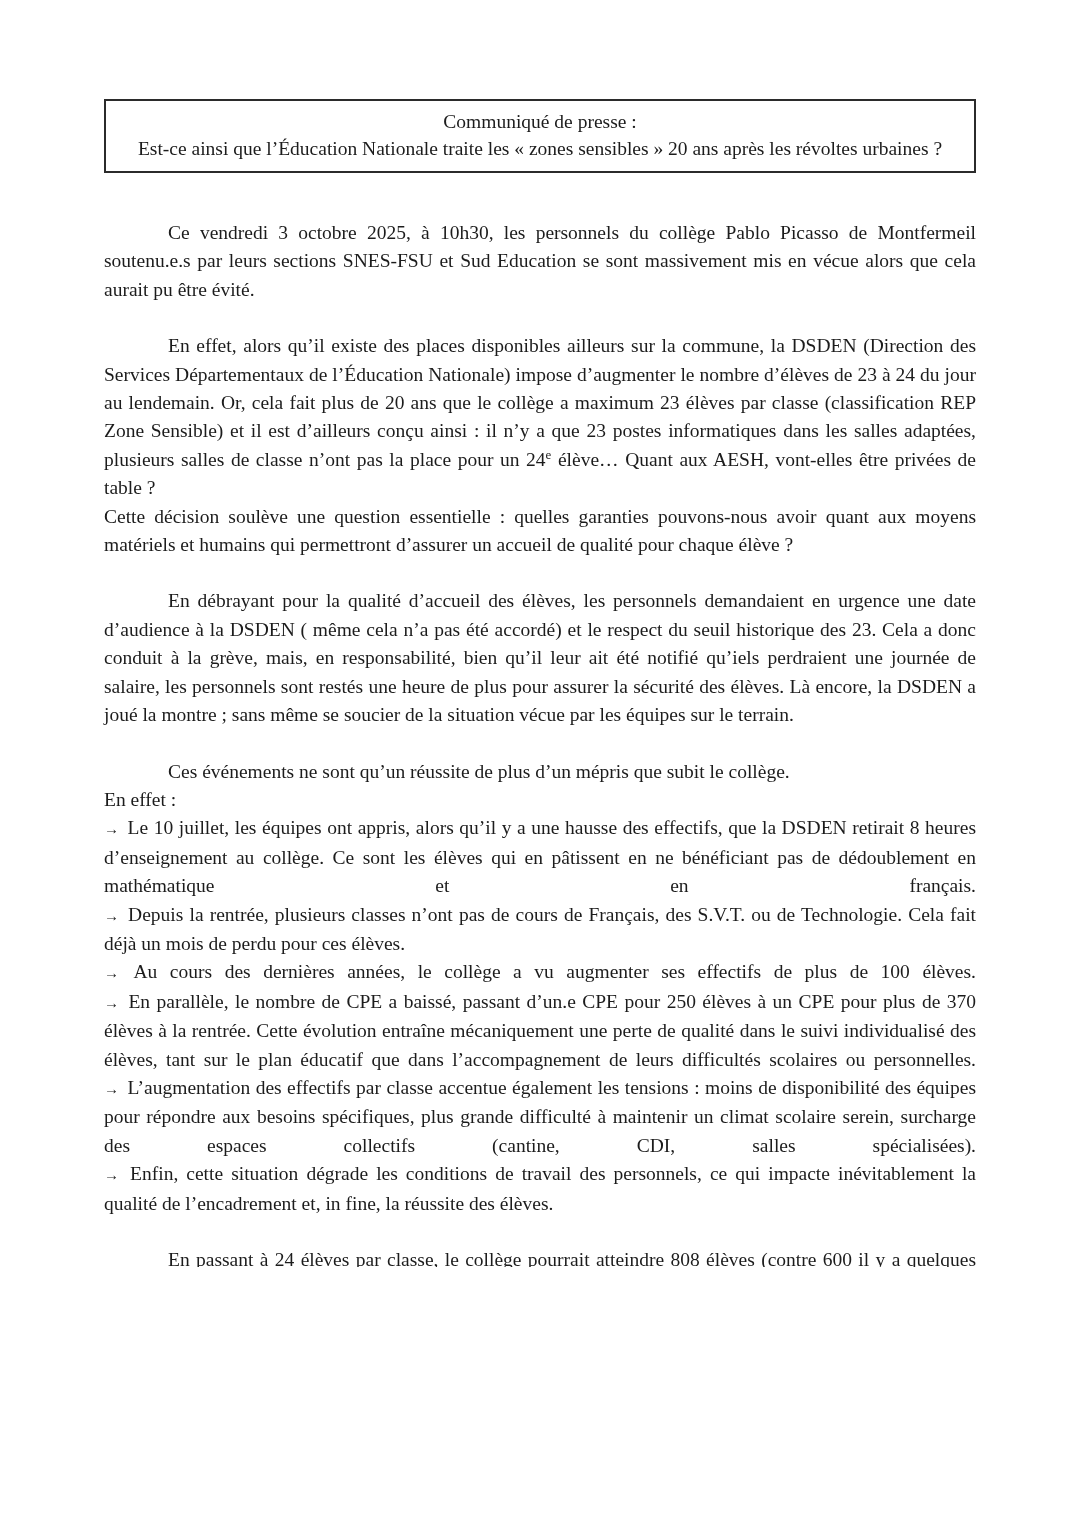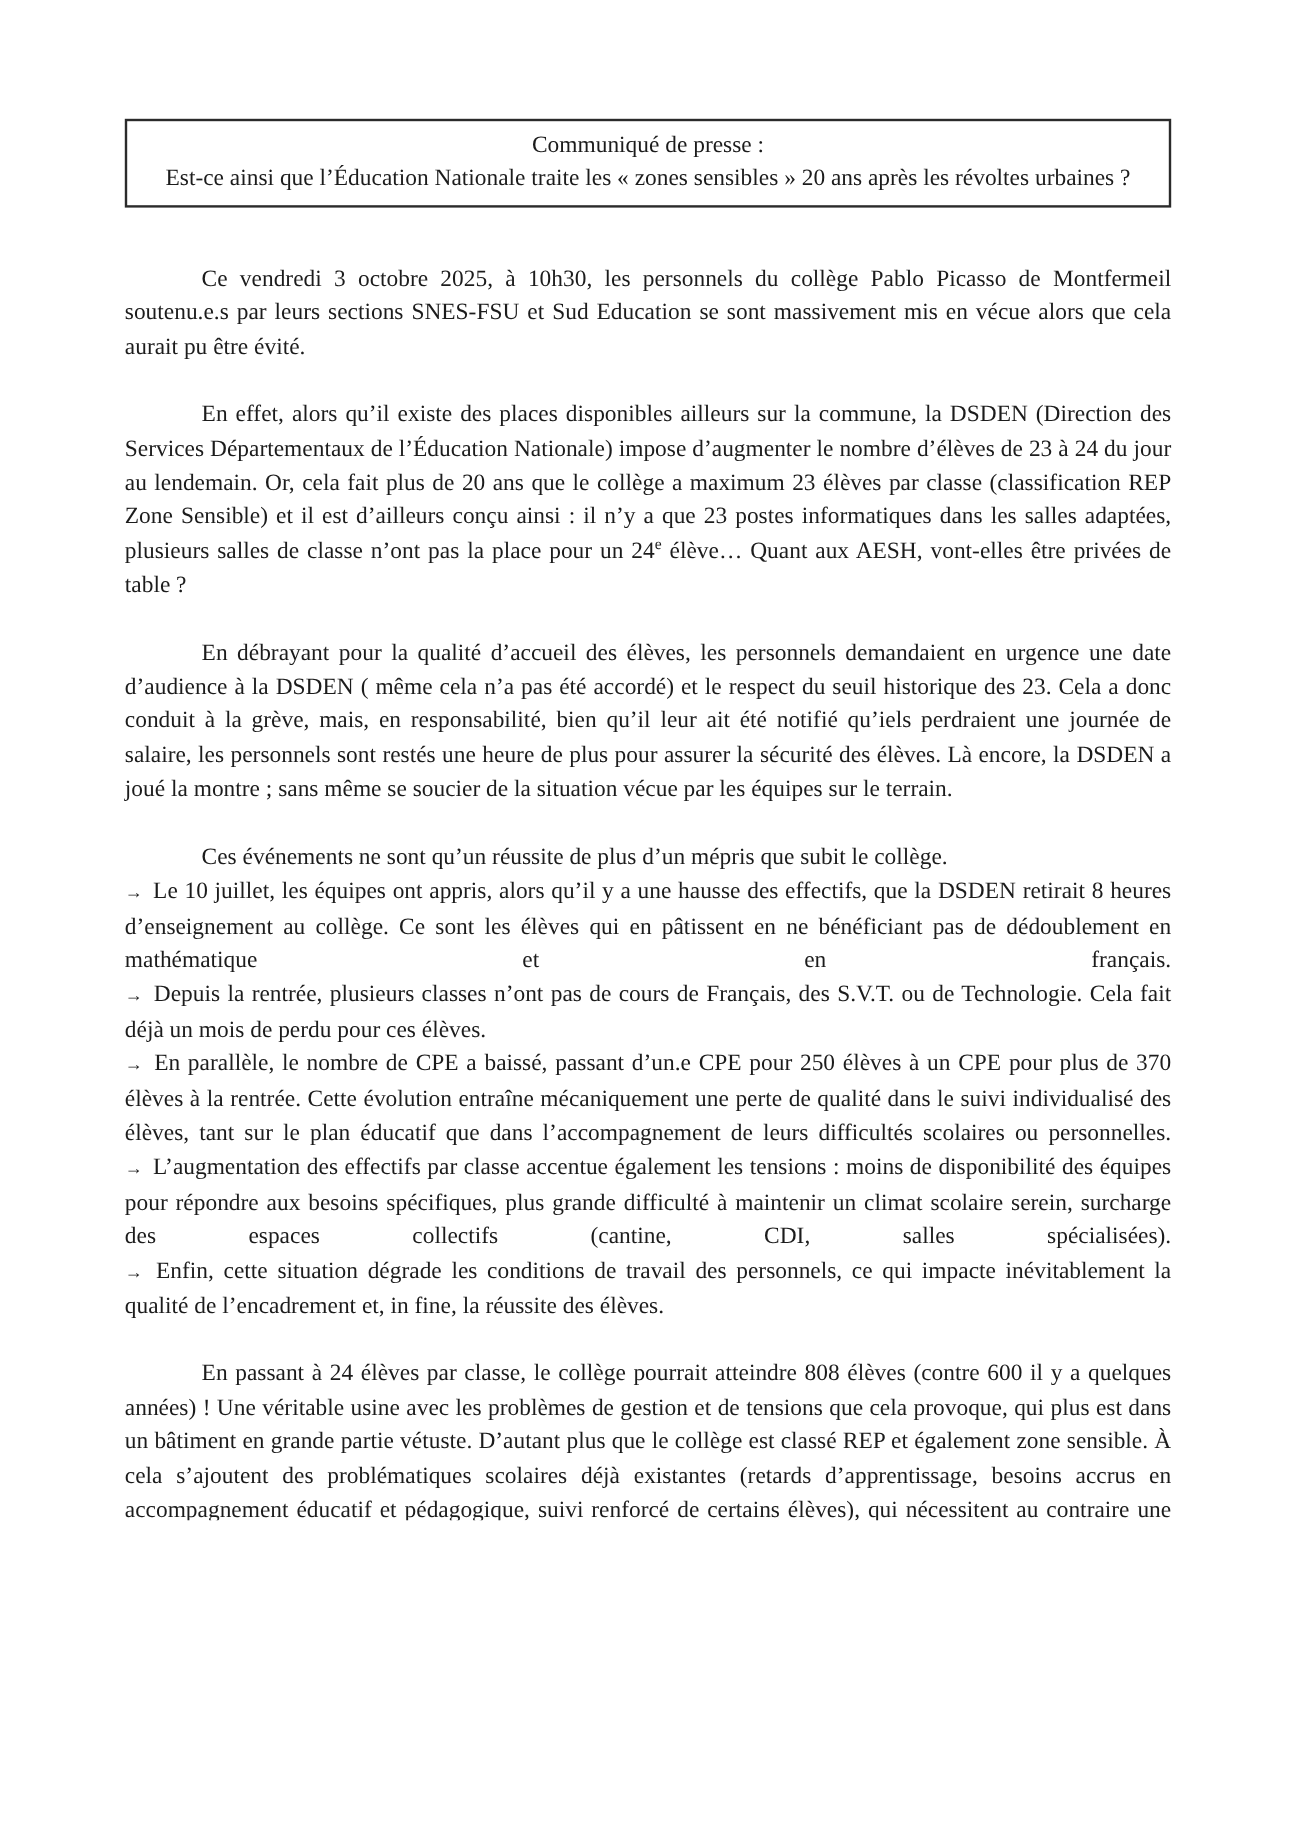--- a/index.html
+++ b/index.html
@@ -52,29 +52,32 @@
   <div class="content">
 
     <div class="title-box">
       <div>Communiqué de presse :</div>
       <div class="bold">Est-ce ainsi que l’Éducation Nationale traite les « zones sensibles » 20 ans après les révoltes urbaines ?</div>
     </div>
 
     <p class="para indent"><span>Ce vendredi 3 octobre 2025, à 10h30, les personnels du collège Pablo Picasso de Montfermeil soutenu.e.s par leurs sections SNES-FSU et Sud Education </span><span class="bold">se sont massivement mis en vécue</span><span> alors que cela aurait pu être évité.</span></p>
 
     <p class="para indent gap"><span>En effet, alors qu’il existe des places disponibles ailleurs sur la commune, la DSDEN (Direction des Services Départementaux de l’Éducation Nationale) impose d’augmenter le nombre d’élèves de 23 à 24 du jour au lendemain. Or, </span><span class="bold">cela fait plus de 20 ans que le collège a maximum 23 élèves</span><span> par classe (classification REP Zone Sensible) et il est d’ailleurs conçu ainsi : il n’y a que 23 postes informatiques dans les salles adaptées, plusieurs salles de classe n’ont pas la place pour un 24</span><sup class="ord">e</sup><span> élève… Quant aux AESH, vont-elles être privées de table ?</span></p>
+    <p class="para">Cette décision soulève une question essentielle : quelles garanties pouvons-nous avoir quant aux moyens matériels et humains qui permettront d’assurer un accueil de qualité pour chaque élève ?</p>
 
     <p class="para indent gap">En débrayant pour la qualité d’accueil des élèves, les personnels demandaient en urgence une date d’audience à la DSDEN ( même cela n’a pas été accordé) et le respect du seuil historique des 23. Cela a donc conduit à la grève, mais, en responsabilité, bien qu’il leur ait été notifié qu’iels perdraient une journée de salaire, les personnels sont restés une heure de plus pour assurer la sécurité des élèves. Là encore, la DSDEN a joué la montre ; sans même se soucier de la situation vécue par les équipes sur le terrain.</p>
 
     <p class="para indent gap">Ces événements ne sont qu’un réussite de plus d’un mépris que subit le collège.</p>
+    <p class="para">En effet :</p>
 
     <p class="para stretch"><span class="arrow">→</span><span> Le 10 juillet, les équipes ont appris, alo</span><span class="bold">rs qu’il y a une hausse des effectifs, que la DSDEN retirait 8 heures d’enseignement au collège.</span><span> Ce sont les élèves qui en pâtissent en ne bénéficiant pas de dédoublement en mathématique et en français.</span></p>
 
     <p class="para"><span class="arrow">→</span><span> Depuis la rentrée, </span><span class="bold">plusieurs classes n’ont pas de cours de Français, des S.V.T. ou de Technologie.</span><span> Cela fait déjà un mois de perdu pour ces élèves.</span></p>
 
+    <p class="para stretch"><span class="arrow">→</span><span> Au cours des dernières années, le collège a vu augmenter </span><span class="bold">ses effectifs de plus de 100 élèves.</span></p>
 
     <p class="para stretch"><span class="arrow">→</span><span> En parallèle, le </span><span class="bold">nombre de CPE a baiss</span><span>é, passant d’un.e CPE pour 250 élèves à un CPE pour plus de 370 élèves à la rentrée. Cette évolution entraîne mécaniquement une perte de qualité dans le suivi individualisé des élèves, tant sur le plan éducatif que dans l’accompagnement de leurs difficultés scolaires ou personnelles.</span></p>
 
     <p class="para stretch"><span class="arrow">→</span><span> L’augmentation des effectifs par classe accentue également les tensions : moins de disponibilité des équipes pour répondre aux besoins spécifiques, plus grande difficulté à maintenir un climat scolaire serein, surcharge des espaces collectifs (cantine, CDI, salles spécialisées).</span></p>
 
     <p class="para"><span class="arrow">→</span><span> Enfin, cette situation dégrade les conditions de travail des personnels, ce qui impacte inévitablement la qualité de l’encadrement et, in fine, la réussite des élèves.</span></p>
 
     <p class="para indent gap">En passant à 24 élèves par classe, le collège pourrait atteindre 808 élèves (contre 600 il y a quelques années) ! Une véritable usine avec les problèmes de gestion et de tensions que cela provoque, qui plus est dans un bâtiment en grande partie vétuste. D’autant plus que le collège est classé REP et également zone sensible. À cela s’ajoutent des problématiques scolaires déjà existantes (retards d’apprentissage, besoins accrus en accompagnement éducatif et pédagogique, suivi renforcé de certains élèves), qui nécessitent au contraire une prise en charge plus fine et individualisé.</p>
 
   </div>

